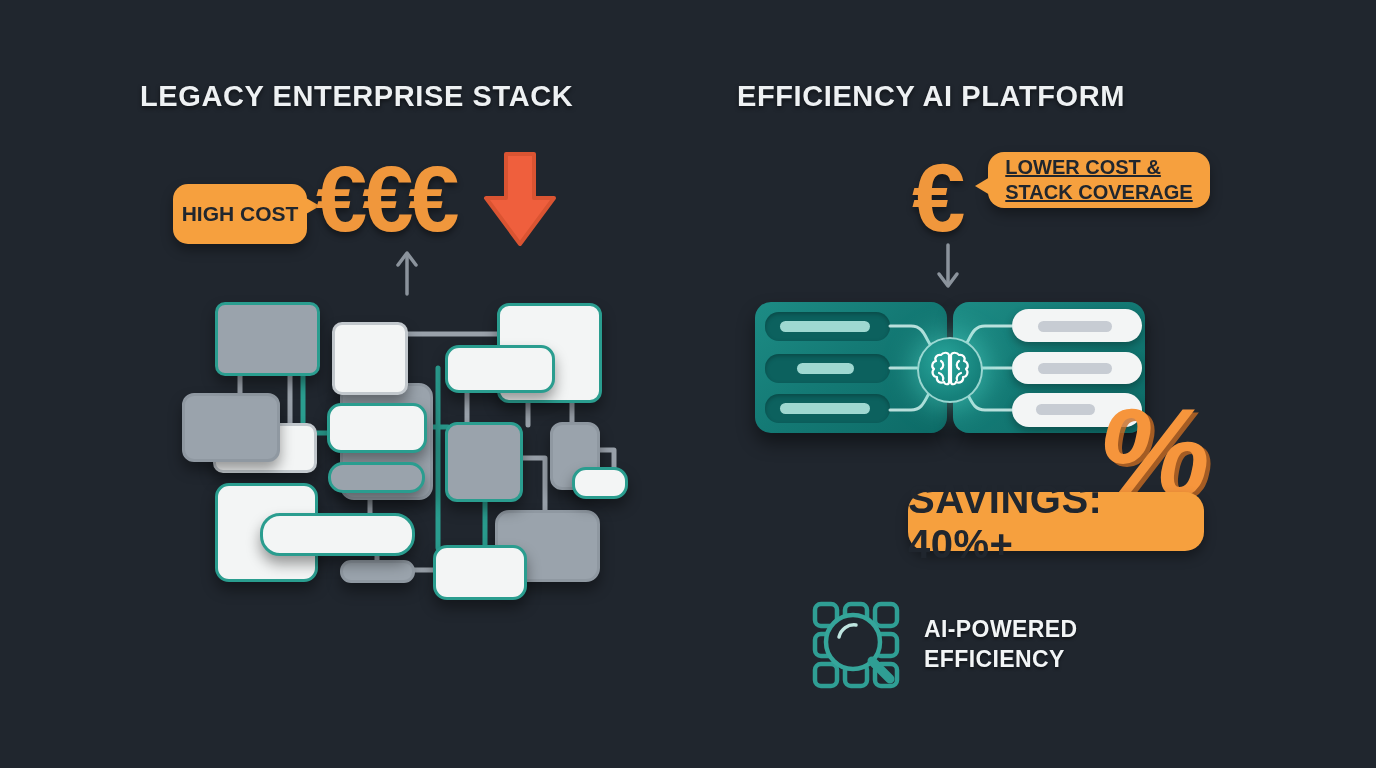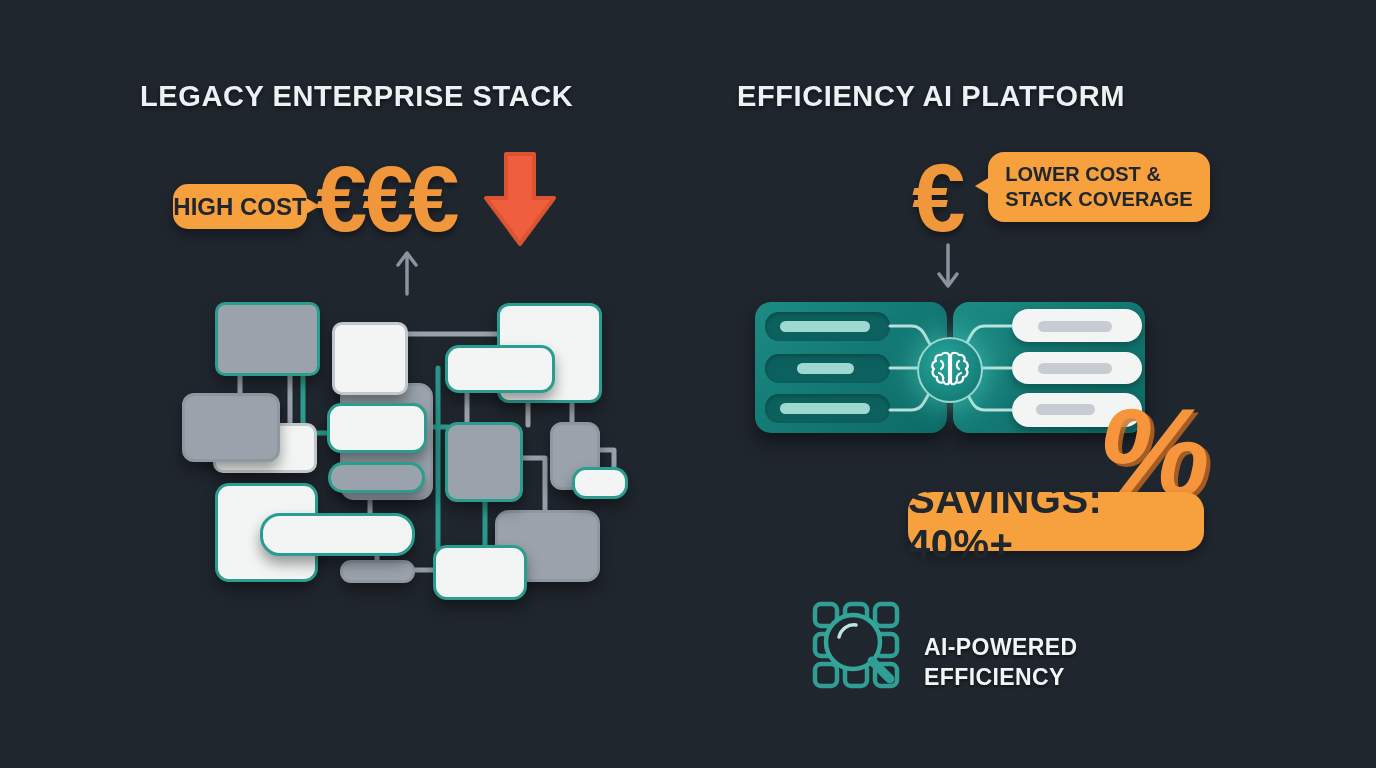--- a/index.html
+++ b/index.html
@@ -50,21 +50,21 @@
   }
 </style>
 </head>
 <body>
 
 <div id="canvas">
 
   <div class="abs title" style="left:140px;top:80px;width:540px;">LEGACY ENTERPRISE STACK</div>
   <div class="abs title" style="left:737px;top:80px;width:440px;">EFFICIENCY AI PLATFORM</div>
 
-  <div class="abs badge" style="left:173px;top:184px;width:134px;height:45px;border-radius:15px;font-size:24px;">
+  <div class="abs badge" style="left:173px;top:184px;width:134px;height:60px;border-radius:15px;font-size:21px;">
     <span>HIGH COST</span>
     <span class="tail" style="right:-13px;top:14px;border-top:8px solid transparent;border-bottom:8px solid transparent;border-left:14px solid #f6a03e;"></span>
   </div>
 
   <div class="abs euro-big" style="left:316px;top:153px;font-size:92px;letter-spacing:-5px;">€€€</div>
 
   <svg class="abs" style="left:482px;top:151px;" width="76" height="98" viewBox="0 0 76 98">
     <path d="M24 3 H52 V47 H72 L38 93 L4 47 H24 Z" fill="#ef5f3d" stroke="#da5432" stroke-width="4" stroke-linejoin="round"></path>
   </svg>
 
@@ -112,21 +112,21 @@
       <div class="box" style="left: 445px; top: 422px; width: 78px; height: 80px; border-radius: 12px; background: rgb(154, 163, 172); border: 3px solid rgb(42, 157, 143); box-sizing: border-box;"></div>
       <div class="box" style="left: 572px; top: 467px; width: 56px; height: 32px; border-radius: 14px; background: rgb(243, 245, 245); border: 3px solid rgb(42, 157, 143); box-sizing: border-box;"></div>
       <div class="box" style="left: 215px; top: 483px; width: 103px; height: 99px; border-radius: 14px; background: rgb(243, 245, 245); border: 3px solid rgb(42, 157, 143); box-sizing: border-box;"></div>
       <div class="box" style="left: 340px; top: 560px; width: 75px; height: 23px; border-radius: 11px; background: rgb(154, 163, 172); border: 3px solid rgb(143, 152, 161); box-sizing: border-box;"></div>
       <div class="box" style="left: 260px; top: 513px; width: 155px; height: 43px; border-radius: 20px; background: rgb(243, 245, 245); border: 3px solid rgb(42, 157, 143); box-sizing: border-box;"></div>
       <div class="box" style="left: 433px; top: 545px; width: 94px; height: 55px; border-radius: 14px; background: rgb(243, 245, 245); border: 3px solid rgb(42, 157, 143); box-sizing: border-box;"></div>
     </div>
 
   <div class="abs euro-big" style="left:912px;top:150px;font-size:96px;">€</div>
 
-  <div class="abs badge" style="left:988px;top:152px;width:222px;height:70px;border-radius:16px;font-size:20px;">
+  <div class="abs badge" style="left:988px;top:152px;width:222px;height:56px;border-radius:16px;font-size:20px;text-decoration:underline;">
     <div style="text-align:left;line-height:1.25;">
       <div>LOWER COST &amp;</div>
       <div>STACK COVERAGE</div>
     </div>
     <span class="tail" style="left:-13px;top:25px;border-top:9px solid transparent;border-bottom:9px solid transparent;border-right:15px solid #f6a03e;"></span>
   </div>
 
   <svg class="abs" style="left:935px;top:243px;" width="26" height="48" viewBox="0 0 26 48">
     <g stroke="#8b939c" stroke-width="3.5" fill="none" stroke-linecap="round" stroke-linejoin="round">
       <line x1="13" y1="2" x2="13" y2="41"></line>
@@ -194,18 +194,18 @@
       <rect x="69" y="39" width="22" height="22" rx="6"></rect>
       <rect x="9" y="69" width="22" height="22" rx="6"></rect>
       <rect x="39" y="69" width="22" height="22" rx="6"></rect>
       <rect x="69" y="69" width="22" height="22" rx="6"></rect>
     </g>
     <circle cx="47" cy="47" r="27" fill="#20262e" stroke="#35a59a" stroke-width="4.5"></circle>
     <path d="M33 42 C35 34 42 29 50 30" stroke="#bfe5e0" stroke-width="3.5" fill="none" stroke-linecap="round"></path>
     <line x1="66" y1="66" x2="84" y2="84" stroke="#2f9e94" stroke-width="9" stroke-linecap="round"></line>
   </svg>
 
-  <div class="abs eff-text" style="left:924px;top:615px;margin-top:18px;">
+  <div class="abs eff-text" style="left:924px;top:615px;">
     <div>AI-POWERED</div>
     <div>EFFICIENCY</div>
   </div>
 
 </div>
 
 </body></html>

